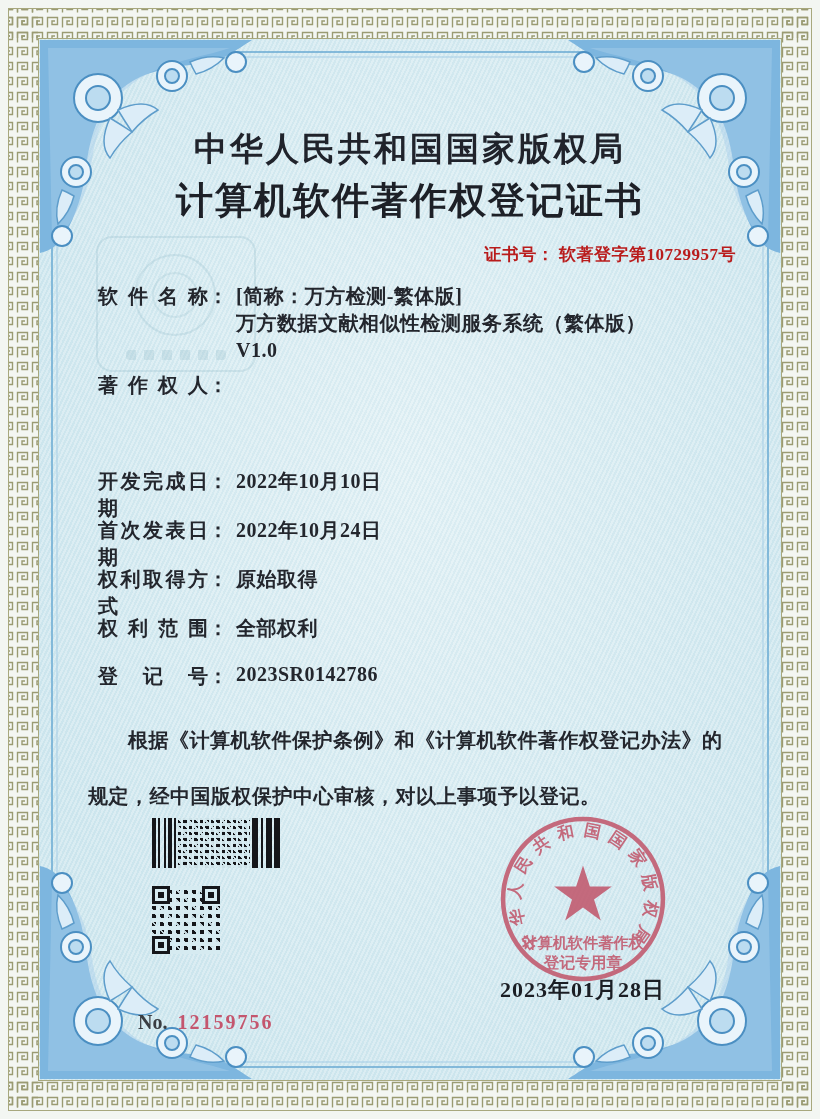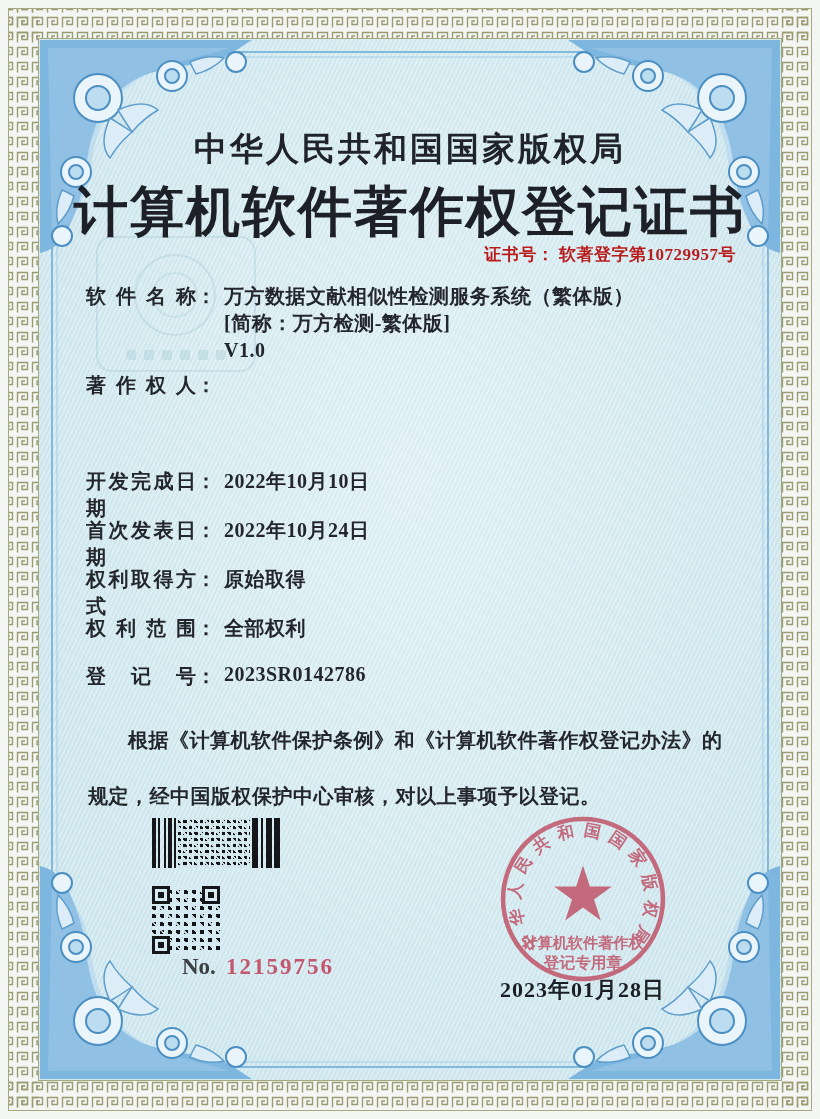--- a/index.html
+++ b/index.html
@@ -19,28 +19,28 @@
   }
   .frame-svg{position:absolute;left:0;top:0;z-index:2;pointer-events:none;}
   .content{position:absolute;left:0;top:0;width:820px;height:1119px;z-index:3;}
 
   .authority{
     position:absolute;left:0;top:127px;width:820px;text-align:center;
     font-size:33px;font-weight:bold;letter-spacing:3px;color:#20232b;
   }
   .cert-title{
     position:absolute;left:0;top:176px;width:820px;text-align:center;
-    font-size:54px;font-weight:bold;letter-spacing:2px;color:#1d2027;
+    font-size:37px;font-weight:bold;letter-spacing:2px;color:#1d2027;
   }
   .cert-no{
     position:absolute;top:243px;right:84px;
     font-size:17px;font-weight:bold;letter-spacing:0.5px;color:#b91c1c;
   }
   .row{position:absolute;left:86px;display:flex;align-items:flex-start;
-       font-weight:bold;font-size:20px;color:#23262d;}
+       font-weight:bold;font-size:20px;color:#23262d;padding-left:12px;}
   .flabel{display:inline-block;width:110px;text-align:justify;text-align-last:justify;
           -moz-text-align-last:justify;text-justify:inter-character;}
   .colon{display:inline-block;}
   .fvalue{margin-left:8px;letter-spacing:0.5px;}
   .fvalue .vline{display:block;line-height:27px;}
   .paragraph{
     position:absolute;left:88px;top:712px;width:652px;
     font-size:20px;font-weight:bold;line-height:56px;
     text-indent:2em;letter-spacing:0.5px;color:#23262d;
   }
@@ -67,21 +67,21 @@
   
   .qr{position:absolute;left:152px;top:886px;width:68px;height:68px;
     background:
       repeating-linear-gradient(45deg, transparent 0 6px, rgba(214,235,241,0.9) 6px 8px),
       repeating-linear-gradient(0deg, rgba(214,235,241,1) 0 4px, transparent 4px 8px),
       repeating-linear-gradient(90deg,#15161a 0 4px,transparent 4px 8px);}
   .finder{position:absolute;width:18px;height:18px;border:3px solid #15161a;background:#d6ebf1;box-sizing:border-box;}
   .finder::after{content:"";position:absolute;left:3px;top:3px;width:6px;height:6px;background:#15161a;}
   .finder.tl{left:0;top:0;} .finder.tr{right:0;top:0;} .finder.bl{left:0;bottom:0;}
 
-  .serial{position:absolute;left:138px;top:954px;font-size:23px;font-weight:bold;color:#3a3d42;margin-left:44px;}
+  .serial{position:absolute;left:138px;top:1011px;font-size:20px;font-weight:bold;color:#3a3d42;}
   .serial .num{color:#c4566e;letter-spacing:2px;margin-left:10px;font-weight:bold;}
 
   .seal{position:absolute;left:497px;top:813px;width:172px;height:172px;z-index:4;
         mix-blend-mode:multiply;opacity:0.88;}
   .issue-date{position:absolute;left:500px;top:975px;font-size:22px;font-weight:bold;
               letter-spacing:1px;color:#1b1e24;z-index:3;}
 </style>
 </head>
 <body>
 
@@ -148,22 +148,22 @@
 
     <div class="cert-no">
       <span>证书号：</span>
       <span>软著登字第10729957号</span>
     </div>
 
     <div class="row" style="top:283px">
       <span class="flabel">软件名称</span>
         <span class="colon">：</span>
       <span class="fvalue">
+        <span class="vline">[简称：万方检测-繁体版]</span>
         <span class="vline">万方数据文献相似性检测服务系统（繁体版）</span>
-        <span class="vline">[简称：万方检测-繁体版]</span>
         <span class="vline">V1.0</span>
       </span>
     </div>
 
     <div class="row" style="top:372px">
       <span class="flabel">著作权人</span>
         <span class="colon">：</span>
     </div>
 
     <div class="row" style="top:468px">

